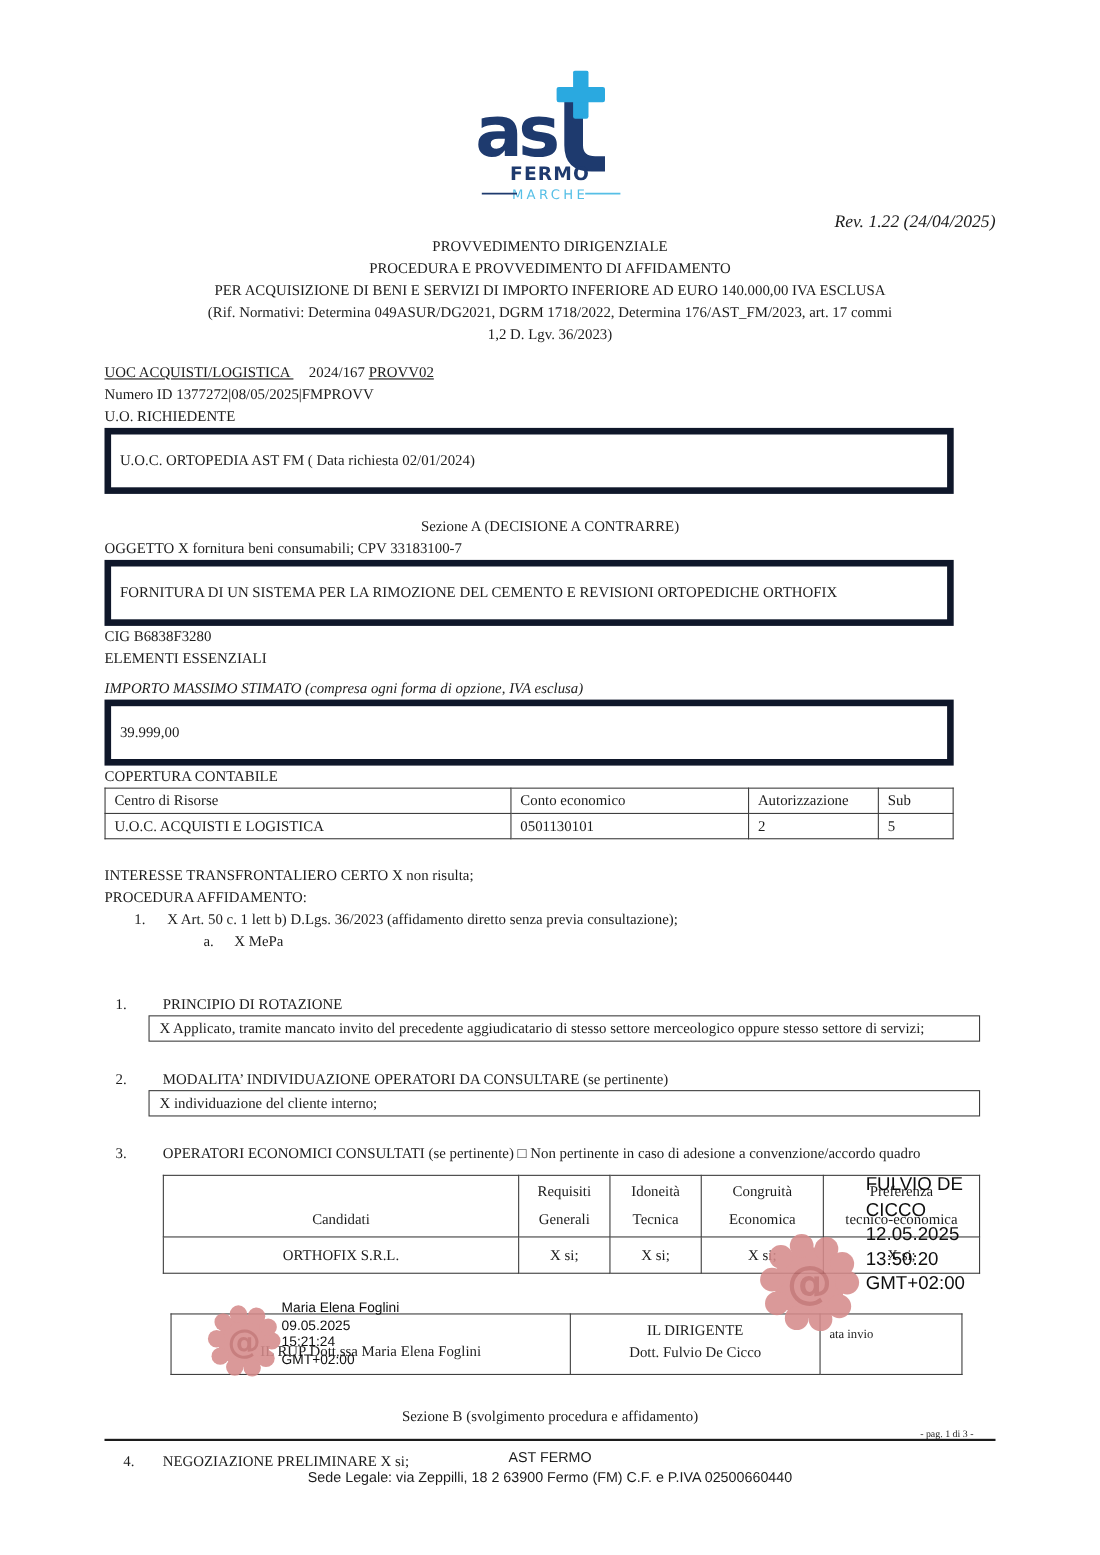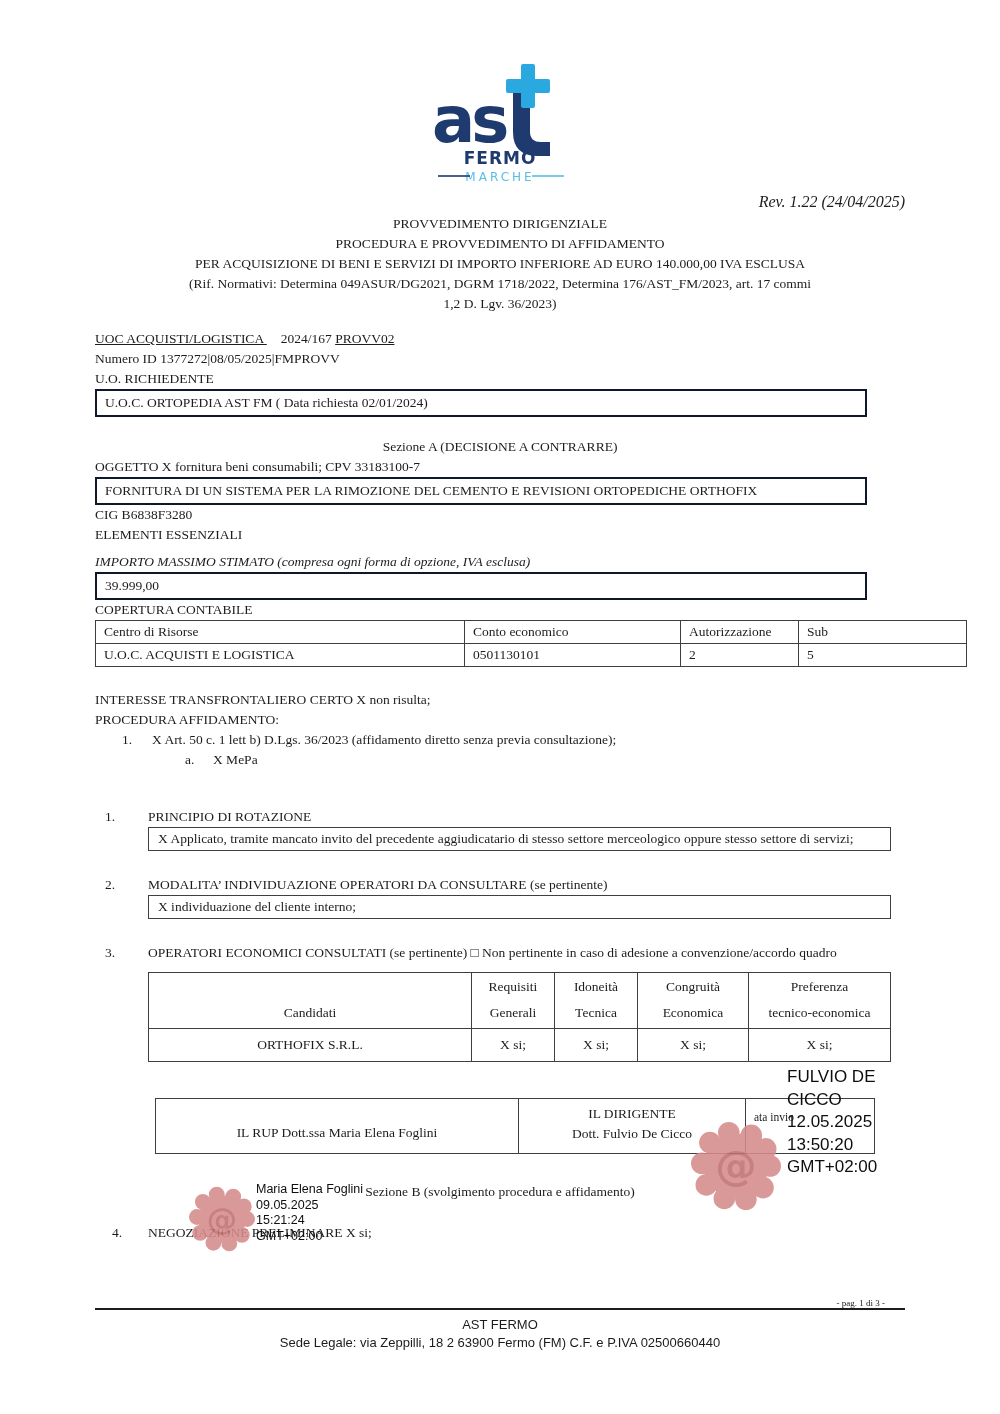--- a/index.html
+++ b/index.html
@@ -19,44 +19,44 @@
 
   
   .title-block { text-align:center; margin-top:2px; }
   .title-block div { white-space:nowrap; }
 
   .meta { margin-top:15px; }
   .u { text-decoration:underline; }
   .gap { display:inline-block; width:14px; }
 
   .fieldbox {
-    border:2px solid #0f172a; padding:2px 8px; width:772px;
+    border:6px solid #0f172a; padding:14px 8px; width:772px;
   }
   .center { text-align:center; }
 
   .sez-a { margin-top:20px; }
 
   .tallbox { min-height:70px; }
 
   table { border-collapse:collapse; }
   td, th { border:1px solid #3f3f3f; font-weight:normal; font-size:13.5px; padding:1px 8px; text-align:left; vertical-align:top; }
 
-  .copertura { width:872px; }
+  .copertura { width:772px; }
 
   .proc { margin-top:23px; }
   .li { display:flex; }
   .li .num1 { margin-left:27px; width:30px; }
   .li .numa { margin-left:90px; width:28px; }
 
   .sec { margin-top:24px; }
   .sec-row { display:flex; }
   .sec-num { margin-left:10px; width:43px; }
   .sec-title { flex:1; margin-right:14px; }
   .indent-box {
-    border:1px solid #3f3f3f; margin-left:53px; margin-right:14px;
+    border:1px solid #3f3f3f; margin-left:40px; margin-right:14px;
     padding:1px 9px;
   }
   .just { text-align:justify; }
 
   .cand-table { margin-left:53px; width:743px; margin-top:9px; }
   .cand-table th { height:56px; vertical-align:top; padding:4px 6px; }
   .cand-table .hcol { display:flex; flex-direction:column; justify-content:space-between; height:46px; text-align:center; }
   .cand-table .hcand { display:flex; align-items:flex-end; justify-content:center; height:46px; }
   .cand-table td { height:33px; text-align:center; vertical-align:middle; }
 

